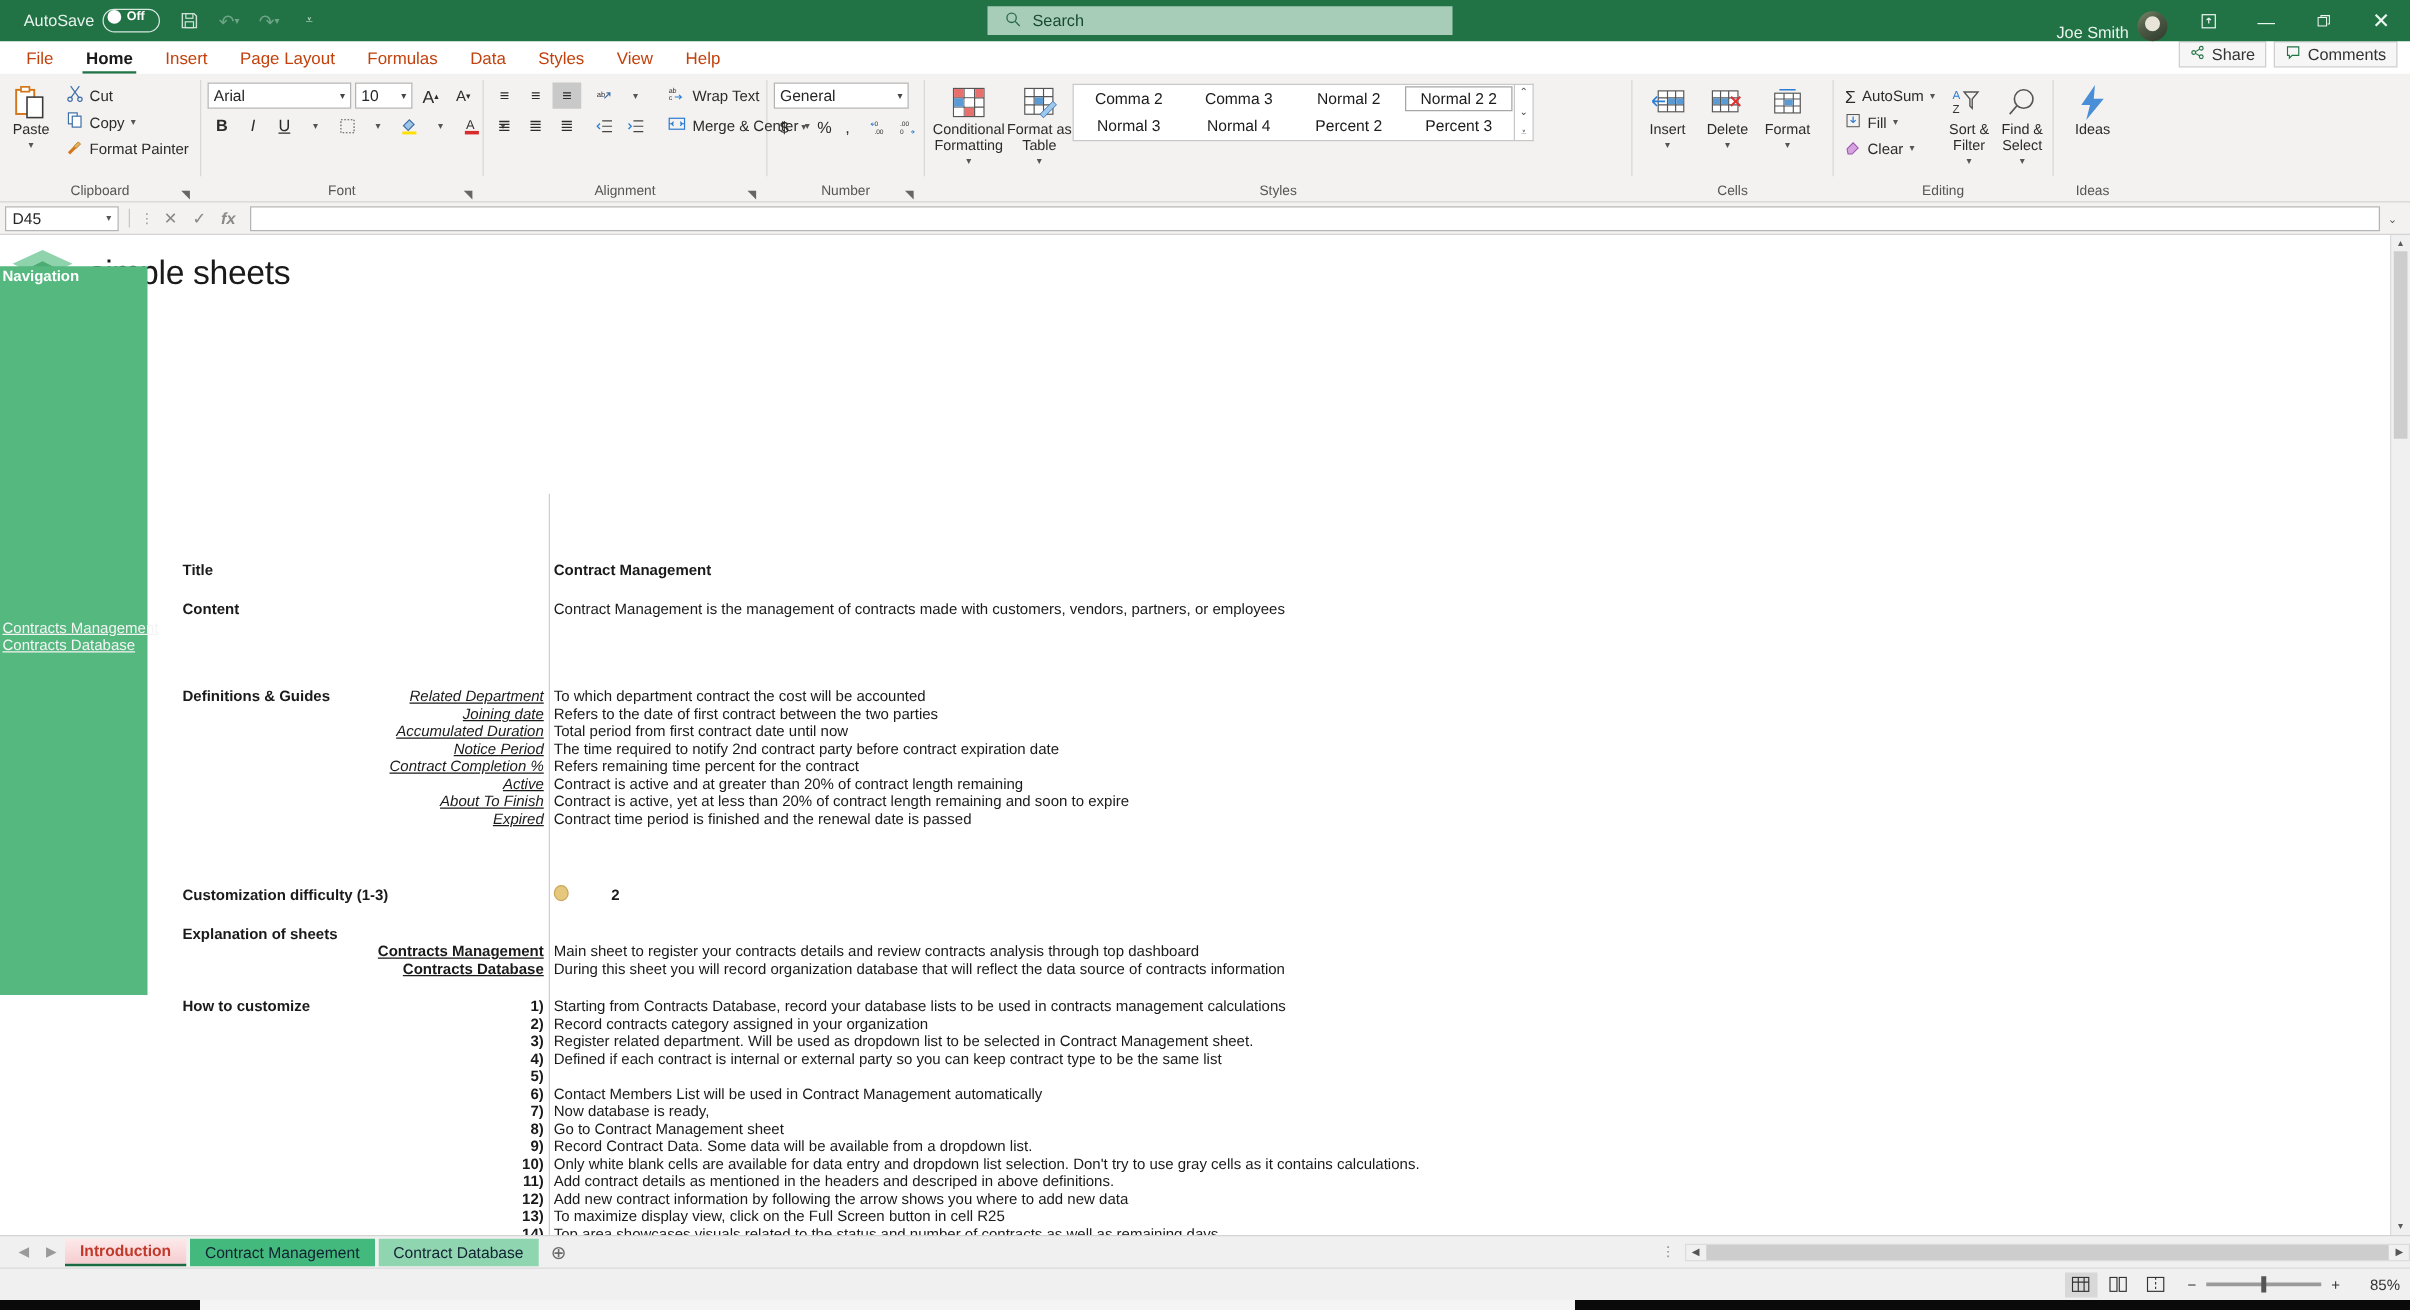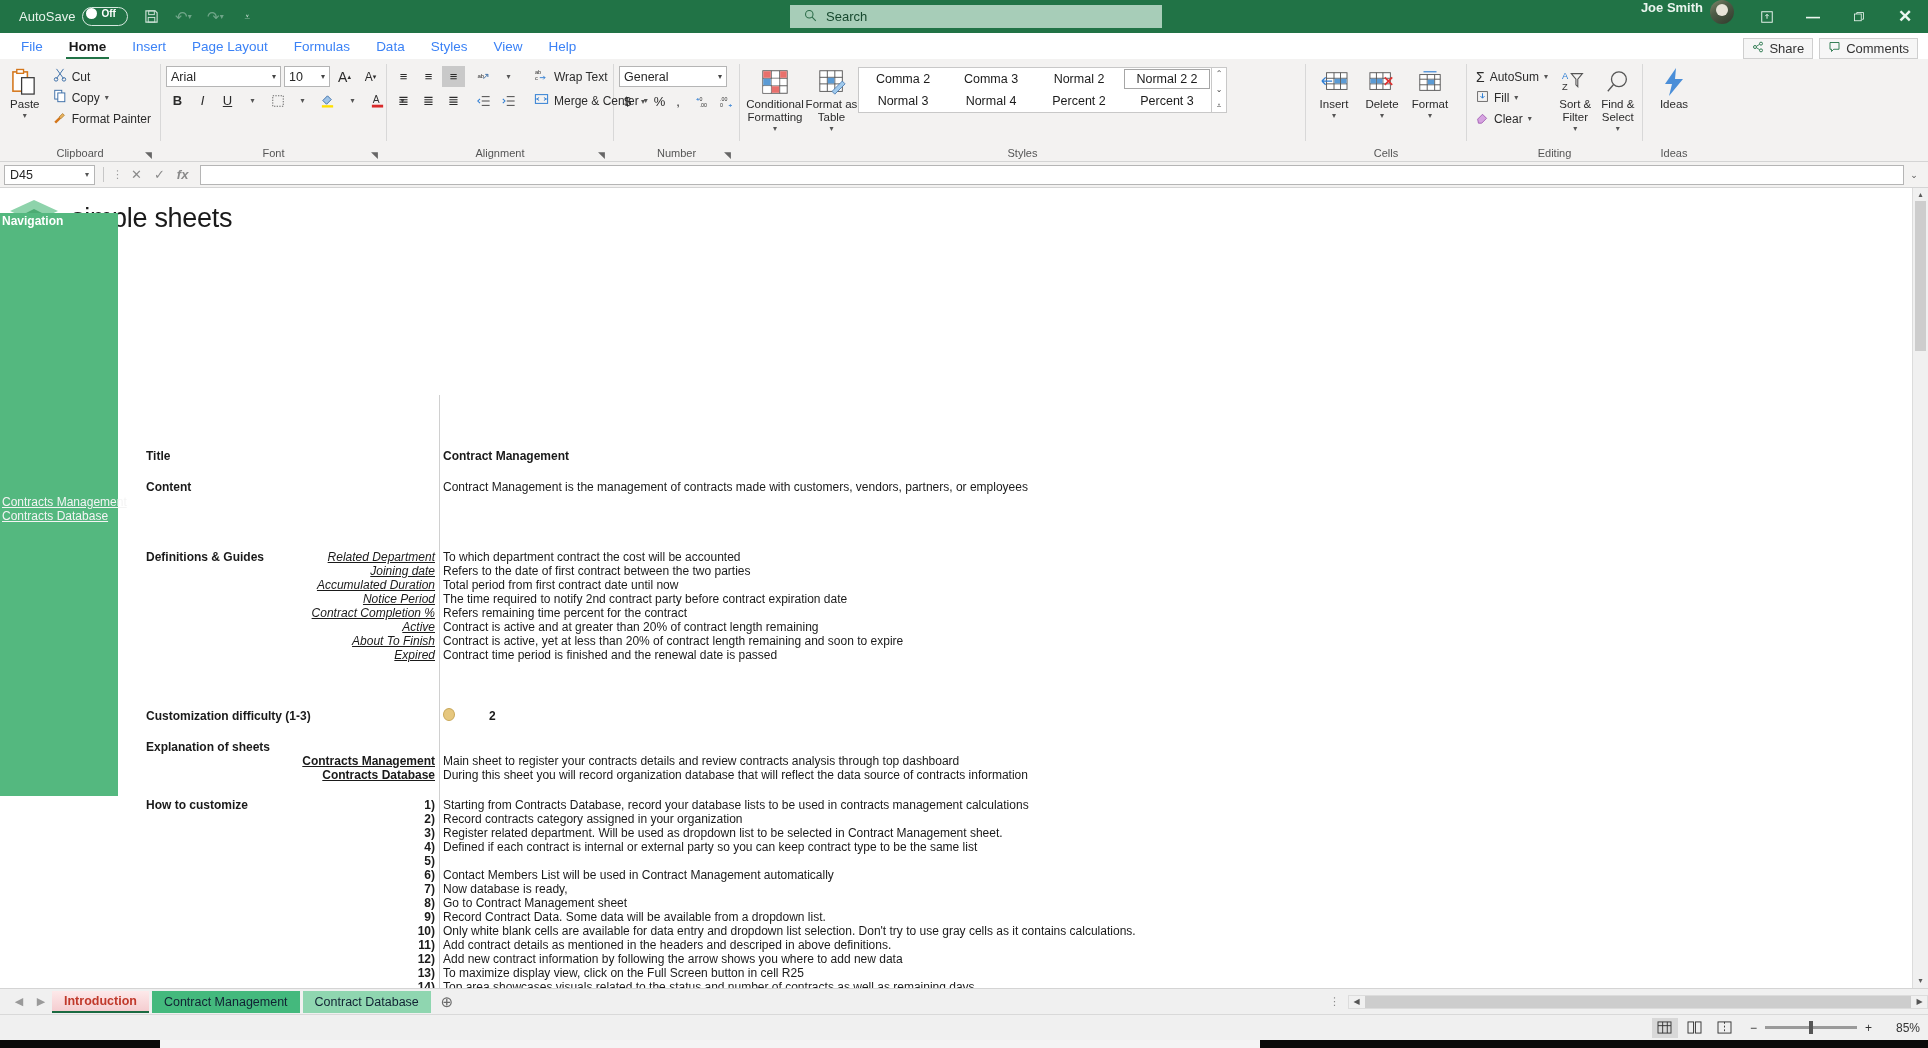--- a/index.html
+++ b/index.html
@@ -33,21 +33,21 @@
   .title-center {
     position: absolute; left: 0; right: 0; text-align: center;
     font-size: 14px; color: #fff; pointer-events: none;
   }
   .searchbox {
     position: absolute; left: 790px; width: 372px; height: 23px;
     background: #a7cdb8; display: flex; align-items: center; gap: 9px;
     padding-left: 14px; color: #17492f; font-size: 13px;
   }
   .title-right {
-    position: absolute; right: 0; display: flex; align-items: flex-start; height: 33px; font-weight: bold;
+    position: absolute; right: 0; display: flex; align-items: flex-end; height: 33px;
   }
   .user-name { font-size: 13px; color: #eaf4ee; margin-right: 7px; }
   .avatar {
     width: 24px; height: 24px; border-radius: 50%; overflow: hidden;
     background: linear-gradient(145deg,#7d8a6a 0%,#4e5b46 40%,#2f3a2c 100%);
     position: relative; margin-right: 10px;
   }
   .avatar::after {
     content: ""; position: absolute; left: 6px; top: 4px; width: 12px; height: 12px;
     border-radius: 50%; background: #e8e4d8;
@@ -57,30 +57,30 @@
     color: #ecf6f0; font-size: 14px;
   }
   .win-btn.close { font-size: 17px; }
 
   
   .ribbon-tabs {
     height: 26px; background: #fff; display: flex; align-items: stretch;
     padding-left: 8px; font-size: 13.5px; border-bottom: 0;
   }
   .rtab {
-    padding: 0 13px; display: flex; align-items: center; color: #3b82f6;
+    padding: 0 13px; display: flex; align-items: center; color: #c2410c;
     position: relative; white-space: nowrap;
   }
   .rtab.active { font-weight: bold; color: #1a1a1a; }
   .rtab.active::after {
     content: ""; position: absolute; left: 10px; right: 10px; bottom: 0;
     height: 2.5px; background: #217346;
   }
   .tabs-right {
-    margin-left: auto; display: flex; align-items: flex-end; gap: 6px; padding-right: 10px;
+    margin-left: auto; display: flex; align-items: flex-start; gap: 6px; padding-right: 10px;
   }
   .share-btn, .comments-btn {
     display: flex; align-items: center; gap: 5px; font-size: 13px; color: #333;
     padding: 2px 8px; border: 1px solid #cfcfcf; background: #f6f6f6; height: 21px;
   }
 
   
   .ribbon {
     height: 103px; background: #f3f2f1; display: flex;
     border-bottom: 1px solid #d4d4d4; position: relative;

